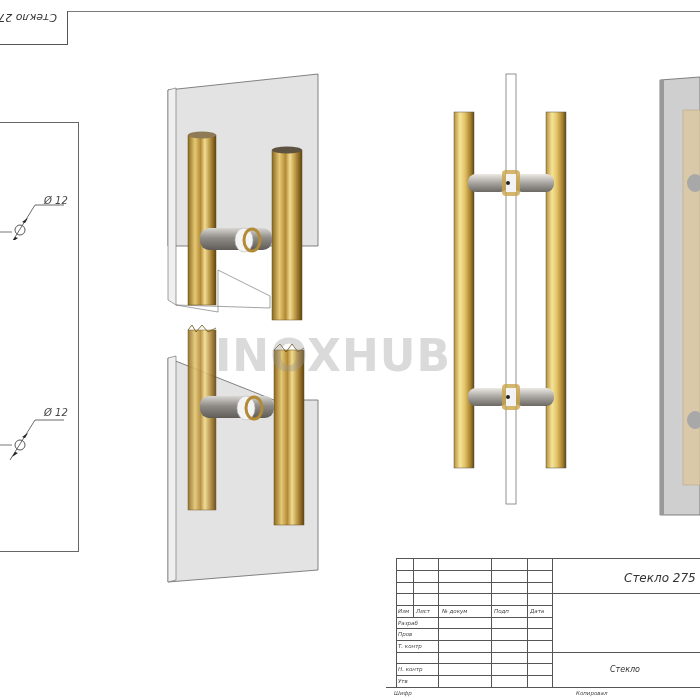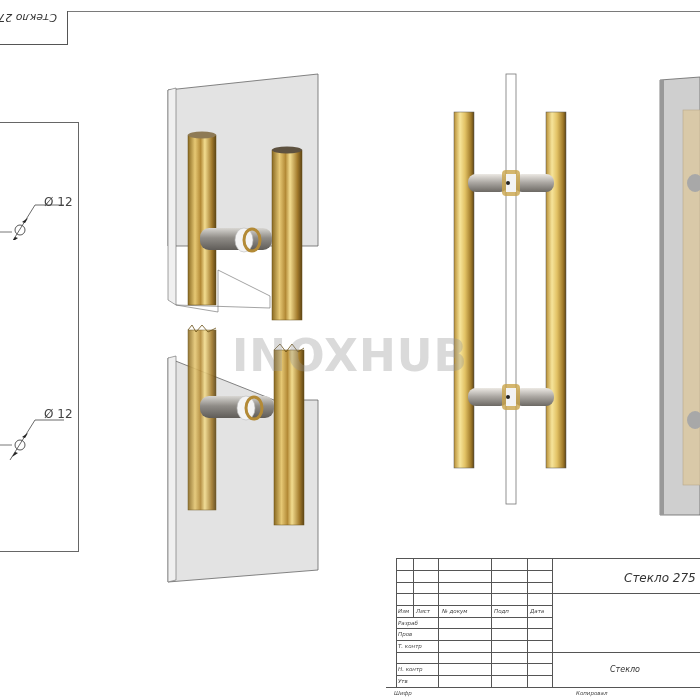--- a/index.html
+++ b/index.html
@@ -2,26 +2,26 @@
 <html><head>
 <meta charset="utf-8">
 <style>
   html, body { margin:0; padding:0; }
   body { width:700px; height:700px; background:#ffffff; position:relative; overflow:hidden; font-family:"DejaVu Sans", sans-serif; }
   .abs { position:absolute; }
   .sheet-top { left:0; top:11px; width:700px; height:1px; background:#7a7a7a; }
   .stamp-box { left:-4px; top:11px; width:72px; height:34px; border:1px solid #555; border-top:none; box-sizing:border-box; background:#fff; }
   .stamp-text { display:block; transform:rotate(180deg); font-style:italic; font-size:11px; color:#333; text-align:left; padding:10px 0 0 6px; white-space:nowrap; width:60px; overflow:hidden; }
   .detail-box { left:-4px; top:122px; width:83px; height:430px; border:1px solid #666; box-sizing:border-box; }
-  .dim-label { font-size:12px; color:#444; }
+  .dim-label { font-size:10px; color:#444; font-style:italic; }
   .title-block { left:396px; top:558px; width:310px; height:142px; }
   .tb-line { position:absolute; background:#555; }
   .tb-label { position:absolute; font-size:5.5px; font-style:italic; color:#444; white-space:nowrap; }
   .tb-title { position:absolute; font-style:italic; color:#333; white-space:nowrap; }
-  .watermark { left:232px; top:330px; font-size:44px; font-weight:bold; color:rgba(150,150,150,0.35); letter-spacing:1px; font-family:"DejaVu Sans", sans-serif; }
+  .watermark { left:215px; top:330px; font-size:44px; font-weight:bold; color:rgba(150,150,150,0.35); letter-spacing:1px; font-family:"DejaVu Sans", sans-serif; }
 </style>
 </head>
 <body>
 
 <div class="abs sheet-top"></div>
 
 <div class="abs stamp-box">
   <span class="stamp-text">Стекло 275 пр</span>
 </div>
 

